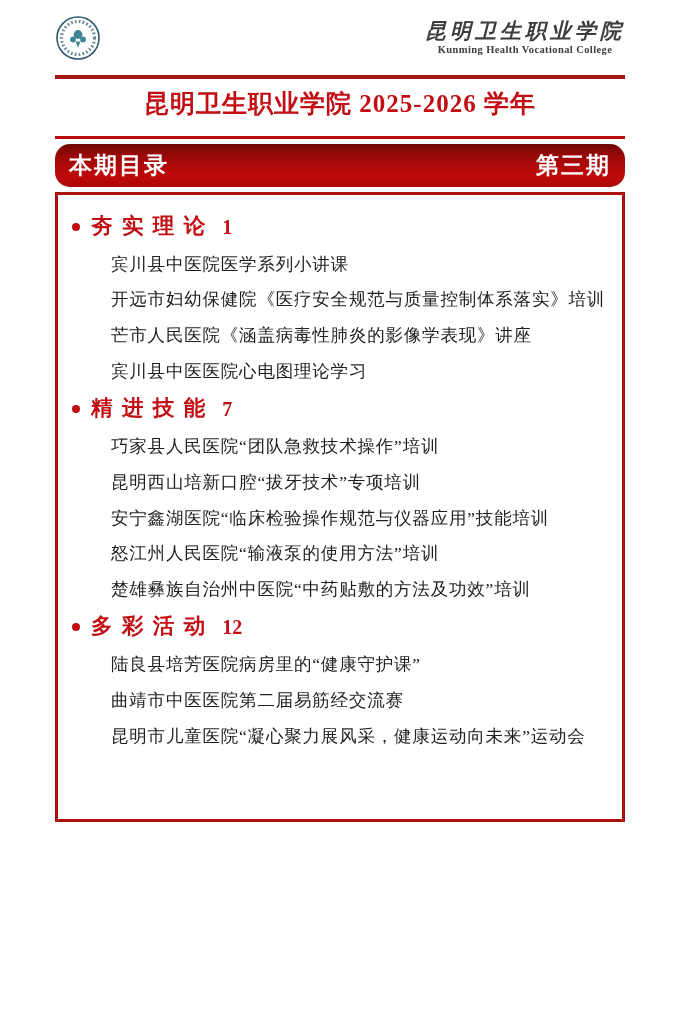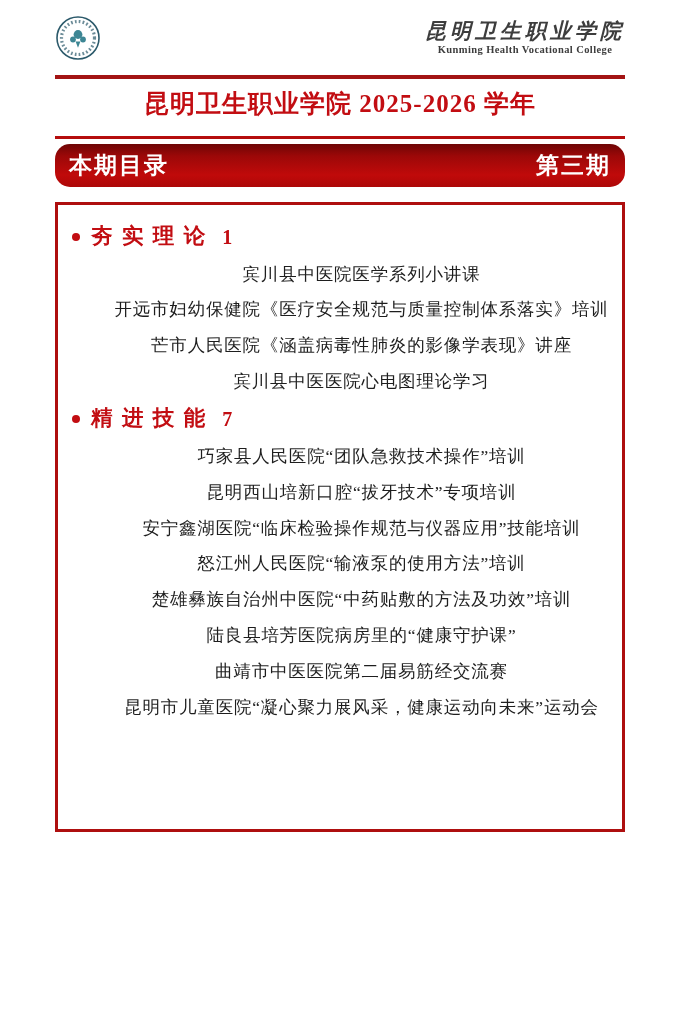--- a/index.html
+++ b/index.html
@@ -56,25 +56,24 @@
     padding: 0 14px;
     border-radius: 15px;
   }
   .toc-banner span {
     color: #ffffff; font-weight: bold; font-size: 23px; letter-spacing: 2px;
     font-family: "Liberation Sans", "DejaVu Sans", sans-serif;
   }
 
   
   .toc-box {
-    margin-top: 15px; height: 630px;
+    margin-top: 5px; height: 630px;
     border: 3px solid #ae0f0f;
     padding: 6px 10px 0 12px;
     background: #ffffff;
-    text-align: center;
   }
   .section-head {
     display: flex; align-items: center;
     margin: 13px 0 0 2px;
   }
   .bullet {
     width: 8px; height: 8px; border-radius: 50%;
     background: #c20d12; margin-right: 11px; flex: 0 0 auto;
   }
   .sec-label {
@@ -140,18 +139,23 @@
       <span class="bullet"></span>
       <span class="sec-label">精 进 技 能</span>
       <span class="sec-page">7</span>
     </div>
     <div class="toc-item">巧家县人民医院“团队急救技术操作”培训</div>
     <div class="toc-item">昆明西山培新口腔“拔牙技术”专项培训</div>
     <div class="toc-item">安宁鑫湖医院“临床检验操作规范与仪器应用”技能培训</div>
     <div class="toc-item">怒江州人民医院“输液泵的使用方法”培训</div>
     <div class="toc-item">楚雄彝族自治州中医院“中药贴敷的方法及功效”培训</div>
 
+    <div class="section-head">
+      <span class="bullet"></span>
+      <span class="sec-label">多 彩 活 动</span>
+      <span class="sec-page">12</span>
+    </div>
     <div class="toc-item">陆良县培芳医院病房里的“健康守护课”</div>
     <div class="toc-item">曲靖市中医医院第二届易筋经交流赛</div>
     <div class="toc-item">昆明市儿童医院“凝心聚力展风采，健康运动向未来”运动会</div>
 
   </div>
 </div>
 
 </body></html>

